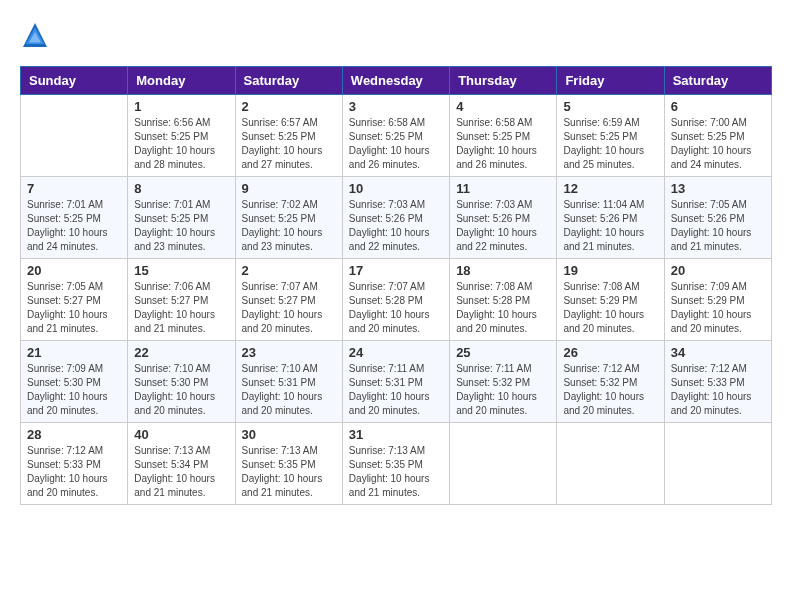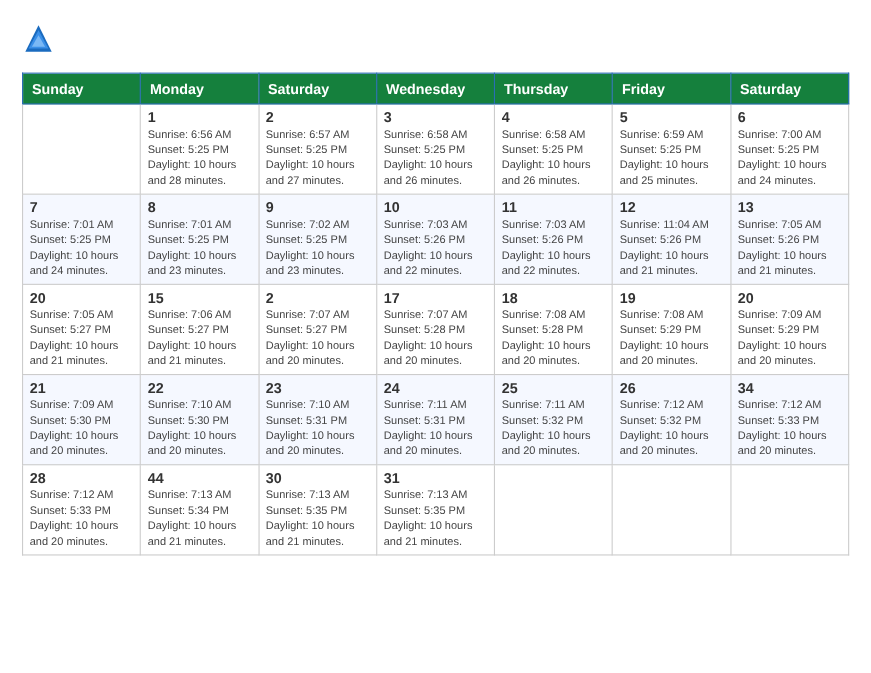--- a/index.html
+++ b/index.html
@@ -86,21 +86,21 @@
     }
     .empty-cell {
       background: #f9f9f9;
     }
     tr:nth-child(even) td {
       background-color: #f5f8ff;
     }
     tr:nth-child(odd) td {
       background-color: #fff;
     }
-    .cal-header th { background-color: #15803d; }
+    .cal-header th { background-color: #4c1d95; }
   </style>
 </head>
 <body>
 
 <div class="header-area">
   <div class="logo">
     <svg class="logo-icon" viewBox="0 0 40 40">
       <polygon points="20,4 36,36 4,36" fill="#1a6bbf"></polygon>
       <polygon points="20,10 32,32 8,32" fill="#3a8fe8"></polygon>
       <polygon points="20,16 28,30 12,30" fill="#7ab8f5"></polygon>
@@ -329,21 +329,21 @@
       </tr>
       <tr>
         <td>
           <span class="day-number">28</span>
           <div class="day-info" style="white-space: pre-line;">Sunrise: 7:12 AM
 Sunset: 5:33 PM
 Daylight: 10 hours
 and 20 minutes.</div>
         </td>
         <td>
-          <span class="day-number">44</span>
+          <span class="day-number">40</span>
           <div class="day-info" style="white-space: pre-line;">Sunrise: 7:13 AM
 Sunset: 5:34 PM
 Daylight: 10 hours
 and 21 minutes.</div>
         </td>
         <td>
           <span class="day-number">30</span>
           <div class="day-info" style="white-space: pre-line;">Sunrise: 7:13 AM
 Sunset: 5:35 PM
 Daylight: 10 hours

